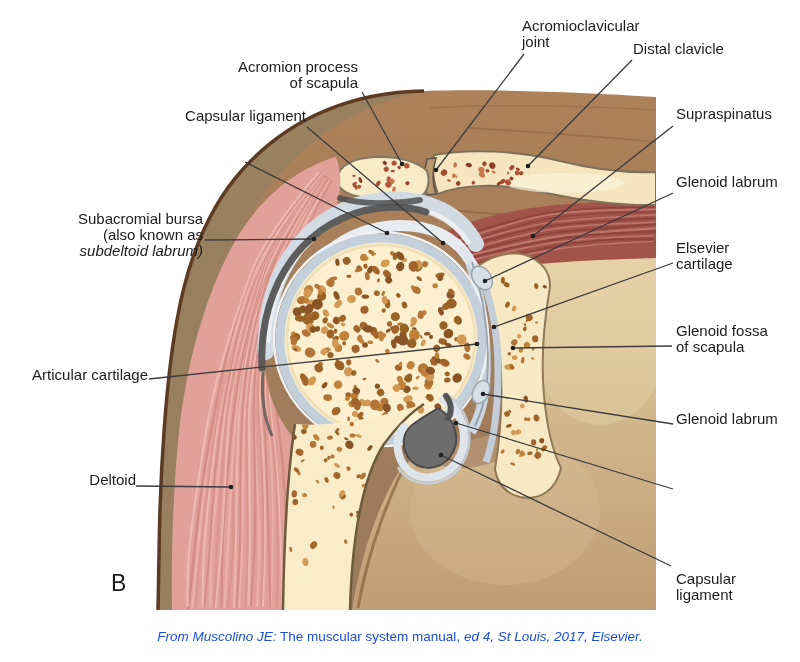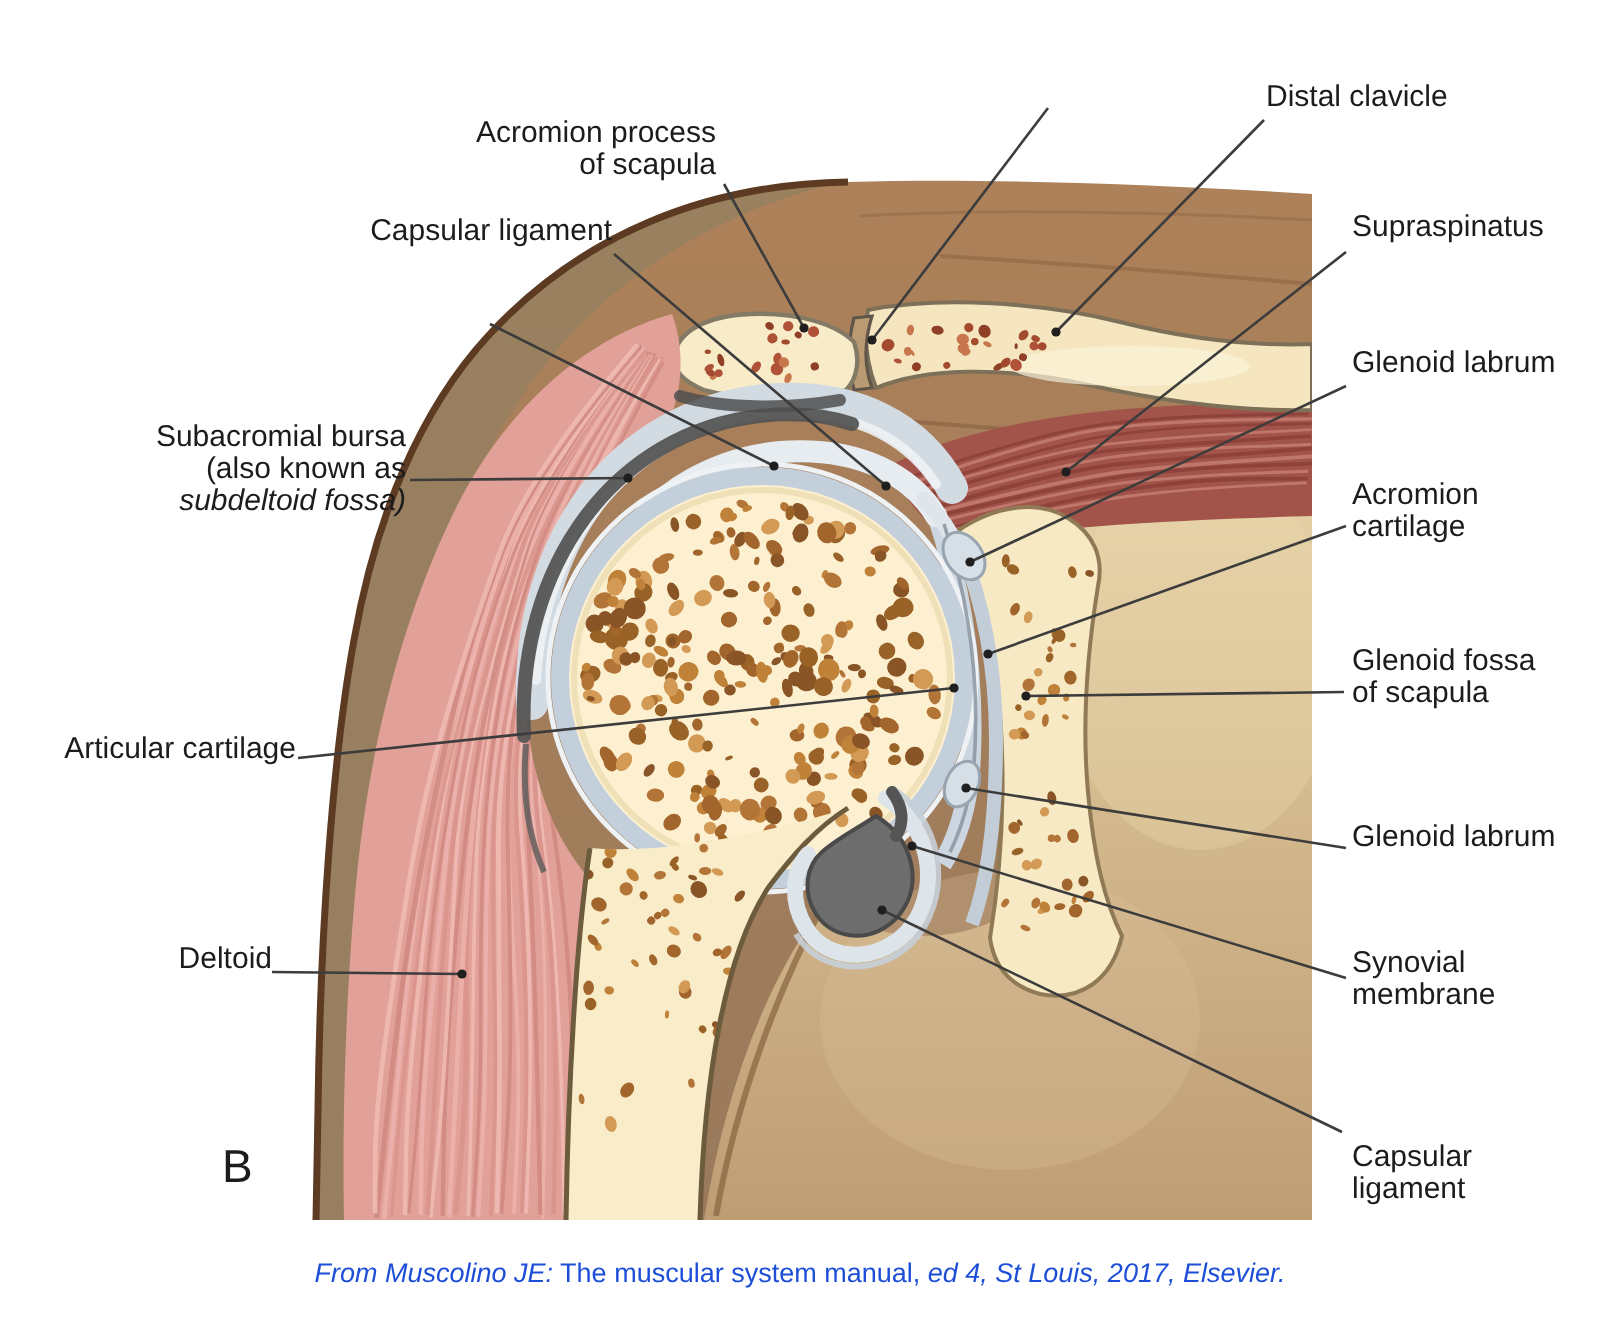--- a/index.html
+++ b/index.html
@@ -566,58 +566,58 @@
       <circle cx="483" cy="394" r="2.3"></circle>
         <circle cx="456" cy="423" r="2.3"></circle>
       <circle cx="441" cy="455" r="2.3"></circle>
     </g>
   </svg>
 
   <div class="lbl r" style="right:442px;top:59px;text-align:right;">
     <span>Acromion process</span>
     <span>of scapula</span>
   </div>
+  <div class="lbl" style="left:522px;top:18px;">
+    <span>Acromioclavicular</span>
+    <span>joint</span>
+  </div>
   <div class="lbl" style="left:633px;top:41px;">
     <span>Distal clavicle</span>
   </div>
   <div class="lbl r" style="right:494px;top:108px;">
     <span>Capsular ligament</span>
   </div>
   <div class="lbl r" style="right:597px;top:211px;">
     <span>Subacromial bursa</span>
     <span>(also known as</span>
-    <span class="it">subdeltoid fossa)</span>
+    <span class="it">subdeltoid labrum)</span>
   </div>
   <div class="lbl r" style="right:652px;top:367px;">
     <span>Articular cartilage</span>
   </div>
   <div class="lbl r" style="right:664px;top:472px;">
     <span>Deltoid</span>
   </div>
   <div class="lbl" style="left:676px;top:106px;">
     <span>Supraspinatus</span>
   </div>
   <div class="lbl" style="left:676px;top:174px;">
     <span>Glenoid labrum</span>
   </div>
   <div class="lbl" style="left:676px;top:240px;">
-    <span>Acromion</span>
+    <span>Elsevier</span>
     <span>cartilage</span>
   </div>
   <div class="lbl" style="left:676px;top:323px;">
     <span>Glenoid fossa</span>
     <span>of scapula</span>
   </div>
   <div class="lbl" style="left:676px;top:411px;">
     <span>Glenoid labrum</span>
   </div>
-  <div class="lbl" style="left:676px;top:474px;">
-    <span>Synovial</span>
-    <span>membrane</span>
-  </div>
   <div class="lbl" style="left:676px;top:571px;">
     <span>Capsular</span>
     <span>ligament</span>
   </div>
 
   <div id="panel-letter" style="left:111px;top:570px;">B</div>
 
   <div id="caption" style="top:629px;">
     <span class="it">From Muscolino JE:</span><span> The muscular system manual, </span><span class="it">ed 4, St Louis, 2017, Elsevier.</span>
   </div>

